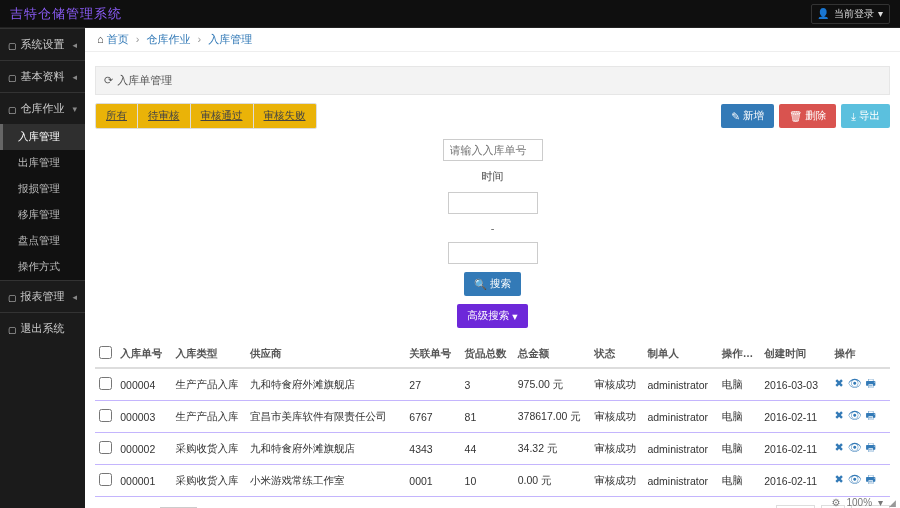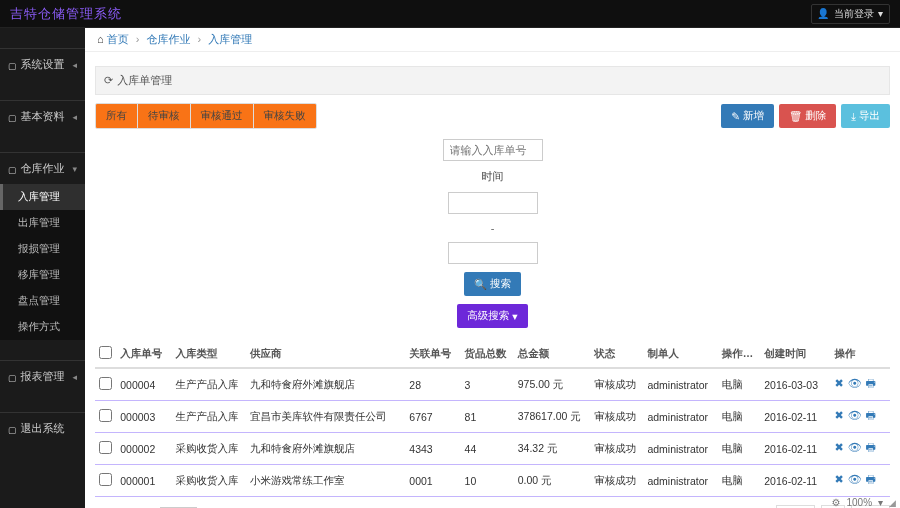--- a/index.html
+++ b/index.html
@@ -3,36 +3,36 @@
 <meta charset="utf-8">
 <style>
   * { box-sizing: border-box; margin: 0; padding: 0; }
   html, body { width: 900px; height: 508px; font-family: "Microsoft YaHei", Arial, sans-serif; font-size: 11px; color: #333; background: #fff; overflow: hidden; }
   .topbar { height: 28px; background: #0f0f0f; display: flex; align-items: center; padding: 0 10px; justify-content: space-between; border-bottom: 1px solid #222; }
   .topbar .title { color: #8b5cf6; font-size: 13px; letter-spacing: 1px; }
   .topbar .userbox { font-size: 10px; color: #ddd; border: 1px solid #333; border-radius: 2px; padding: 2px 6px; display: flex; align-items: center; gap: 4px; cursor: pointer; }
   .shell { display: flex; height: calc(100% - 28px); }
   .sidebar { width: 85px; background: #1b1b1b; color: #ccc; display: flex; flex-direction: column; position: relative; }
   .collapse-tab { position: absolute; top: 0; right: -12px; width: 12px; height: 20px; background: #fafafa; border:1px solid #ddd; border-left:none; display:flex; align-items:center; justify-content:center; color:#666; font-size:9px; cursor:pointer; }
-  .side-group { border-top: 1px solid #333; margin-top: 20px; }
+  .side-group { border-top: 1px solid #333; }
   .side-head { display:flex; align-items:center; justify-content:space-between; padding: 8px 8px; font-size: 11px; cursor:pointer; color:#ccc; }
   .side-head .lbl { display:flex; align-items:center; gap:4px; }
   .side-head .caret { font-size: 9px; color:#888; }
   .side-sub { background:#111; }
   .side-sub a { display:block; padding:6px 0 6px 18px; font-size:10.5px; color:#bbb; text-decoration:none; cursor:pointer; }
   .side-sub a.active { background:#2f2f2f; color:#fff; border-left:3px solid #666; padding-left:15px; }
   .main { flex:1; background:#fff; overflow:hidden; position:relative; }
   .bc { padding: 4px 12px; font-size: 11px; color:#444; border-bottom:1px solid #eee; }
   .bc a { color:#337ab7; text-decoration:none; }
   .bc .sep { margin:0 4px; color:#999; }
   .panel-title { margin: 14px 10px 8px; padding: 6px 8px; background:#f3f3f3; color:#555; font-size:11px; display:flex; align-items:center; gap:4px; border:1px solid #e6e6e6; }
   .panel-body { padding: 0 10px 10px; }
   .tabline { display:flex; align-items:center; justify-content:space-between; margin-top: 4px; }
   .tabs { display:flex; border:1px solid #ddd; border-radius:2px; overflow:hidden; }
-  .tabs button { border:none; border-right:1px solid #ddd; background:#f97316; padding:5px 10px; font-size:10.5px; cursor:pointer; color:#444; }
+  .tabs button { border:none; border-right:1px solid #ddd; background:#eab308; padding:5px 10px; font-size:10.5px; cursor:pointer; color:#444;text-decoration:underline; }
   .tabs button:last-child { border-right:none; }
   .action-btns { display:flex; gap:5px; }
   .btn { border:none; border-radius:2px; padding:5px 10px; font-size:10.5px; color:#fff; cursor:pointer; display:flex; align-items:center; gap:3px; }
   .btn-blue { background:#337ab7; }
   .btn-red { background:#d9534f; }
   .btn-cyan { background:#5bc0de; }
   .btn-info { background:#6d28d9; }
   .filter-row { display:flex; align-items:center; gap:8px; margin-top:10px;flex-direction:column; }
   .filter-row input[type=text] { border:1px solid #ccc; height:22px; padding:0 6px; font-size:11px; }
   .filter-row .lbl { font-size:11px; color:#444; }
@@ -204,21 +204,21 @@
             <th>创建时间</th>
             <th>操作</th>
           </tr>
         </thead>
         <tbody id="tbody">
             <tr>
               <td><input type="checkbox" style=""></td>
               <td>000004</td>
               <td>生产产品入库</td>
               <td>九和特食府外滩旗舰店</td>
-              <td>28</td>
+              <td>27</td>
               <td>3</td>
               <td>975.00 元</td>
               <td>审核成功</td>
               <td>administrator</td>
               <td>电脑</td>
               <td>2016-03-03</td>
               <td class="ops"><a>✖</a><a>👁</a><a>🖶</a></td>
             </tr>
             <tr>
               <td><input type="checkbox" style=""></td>

